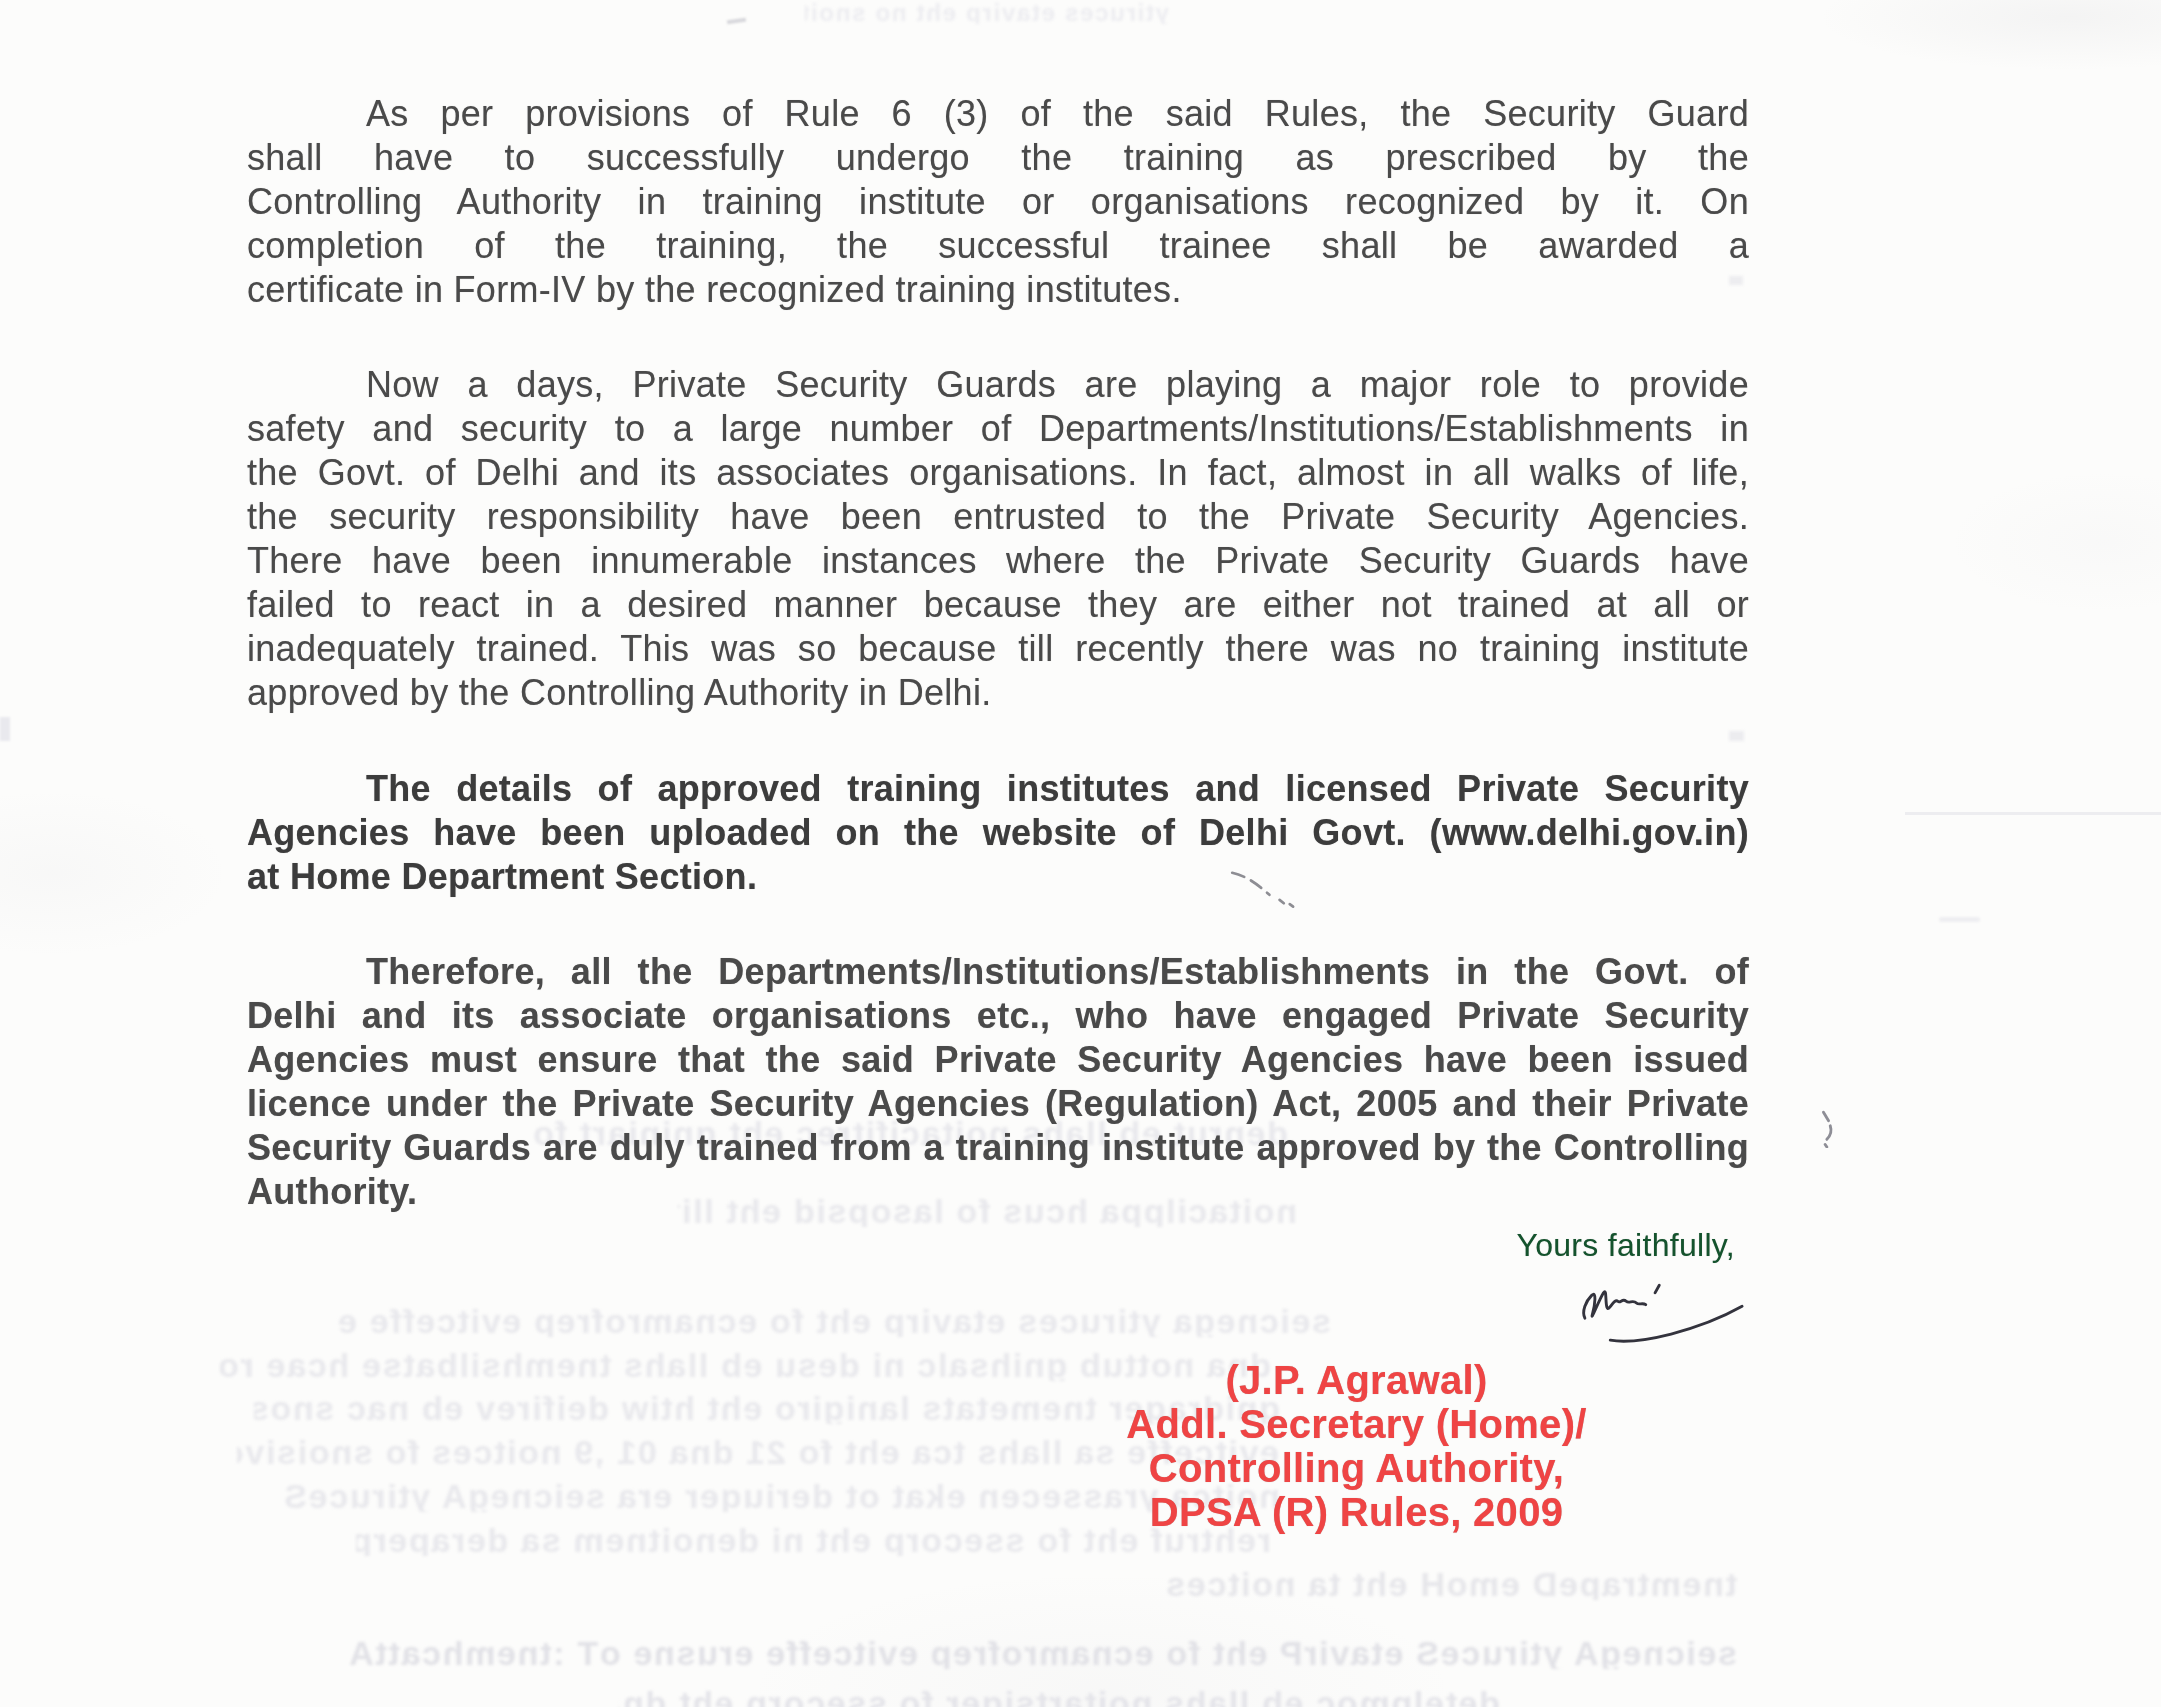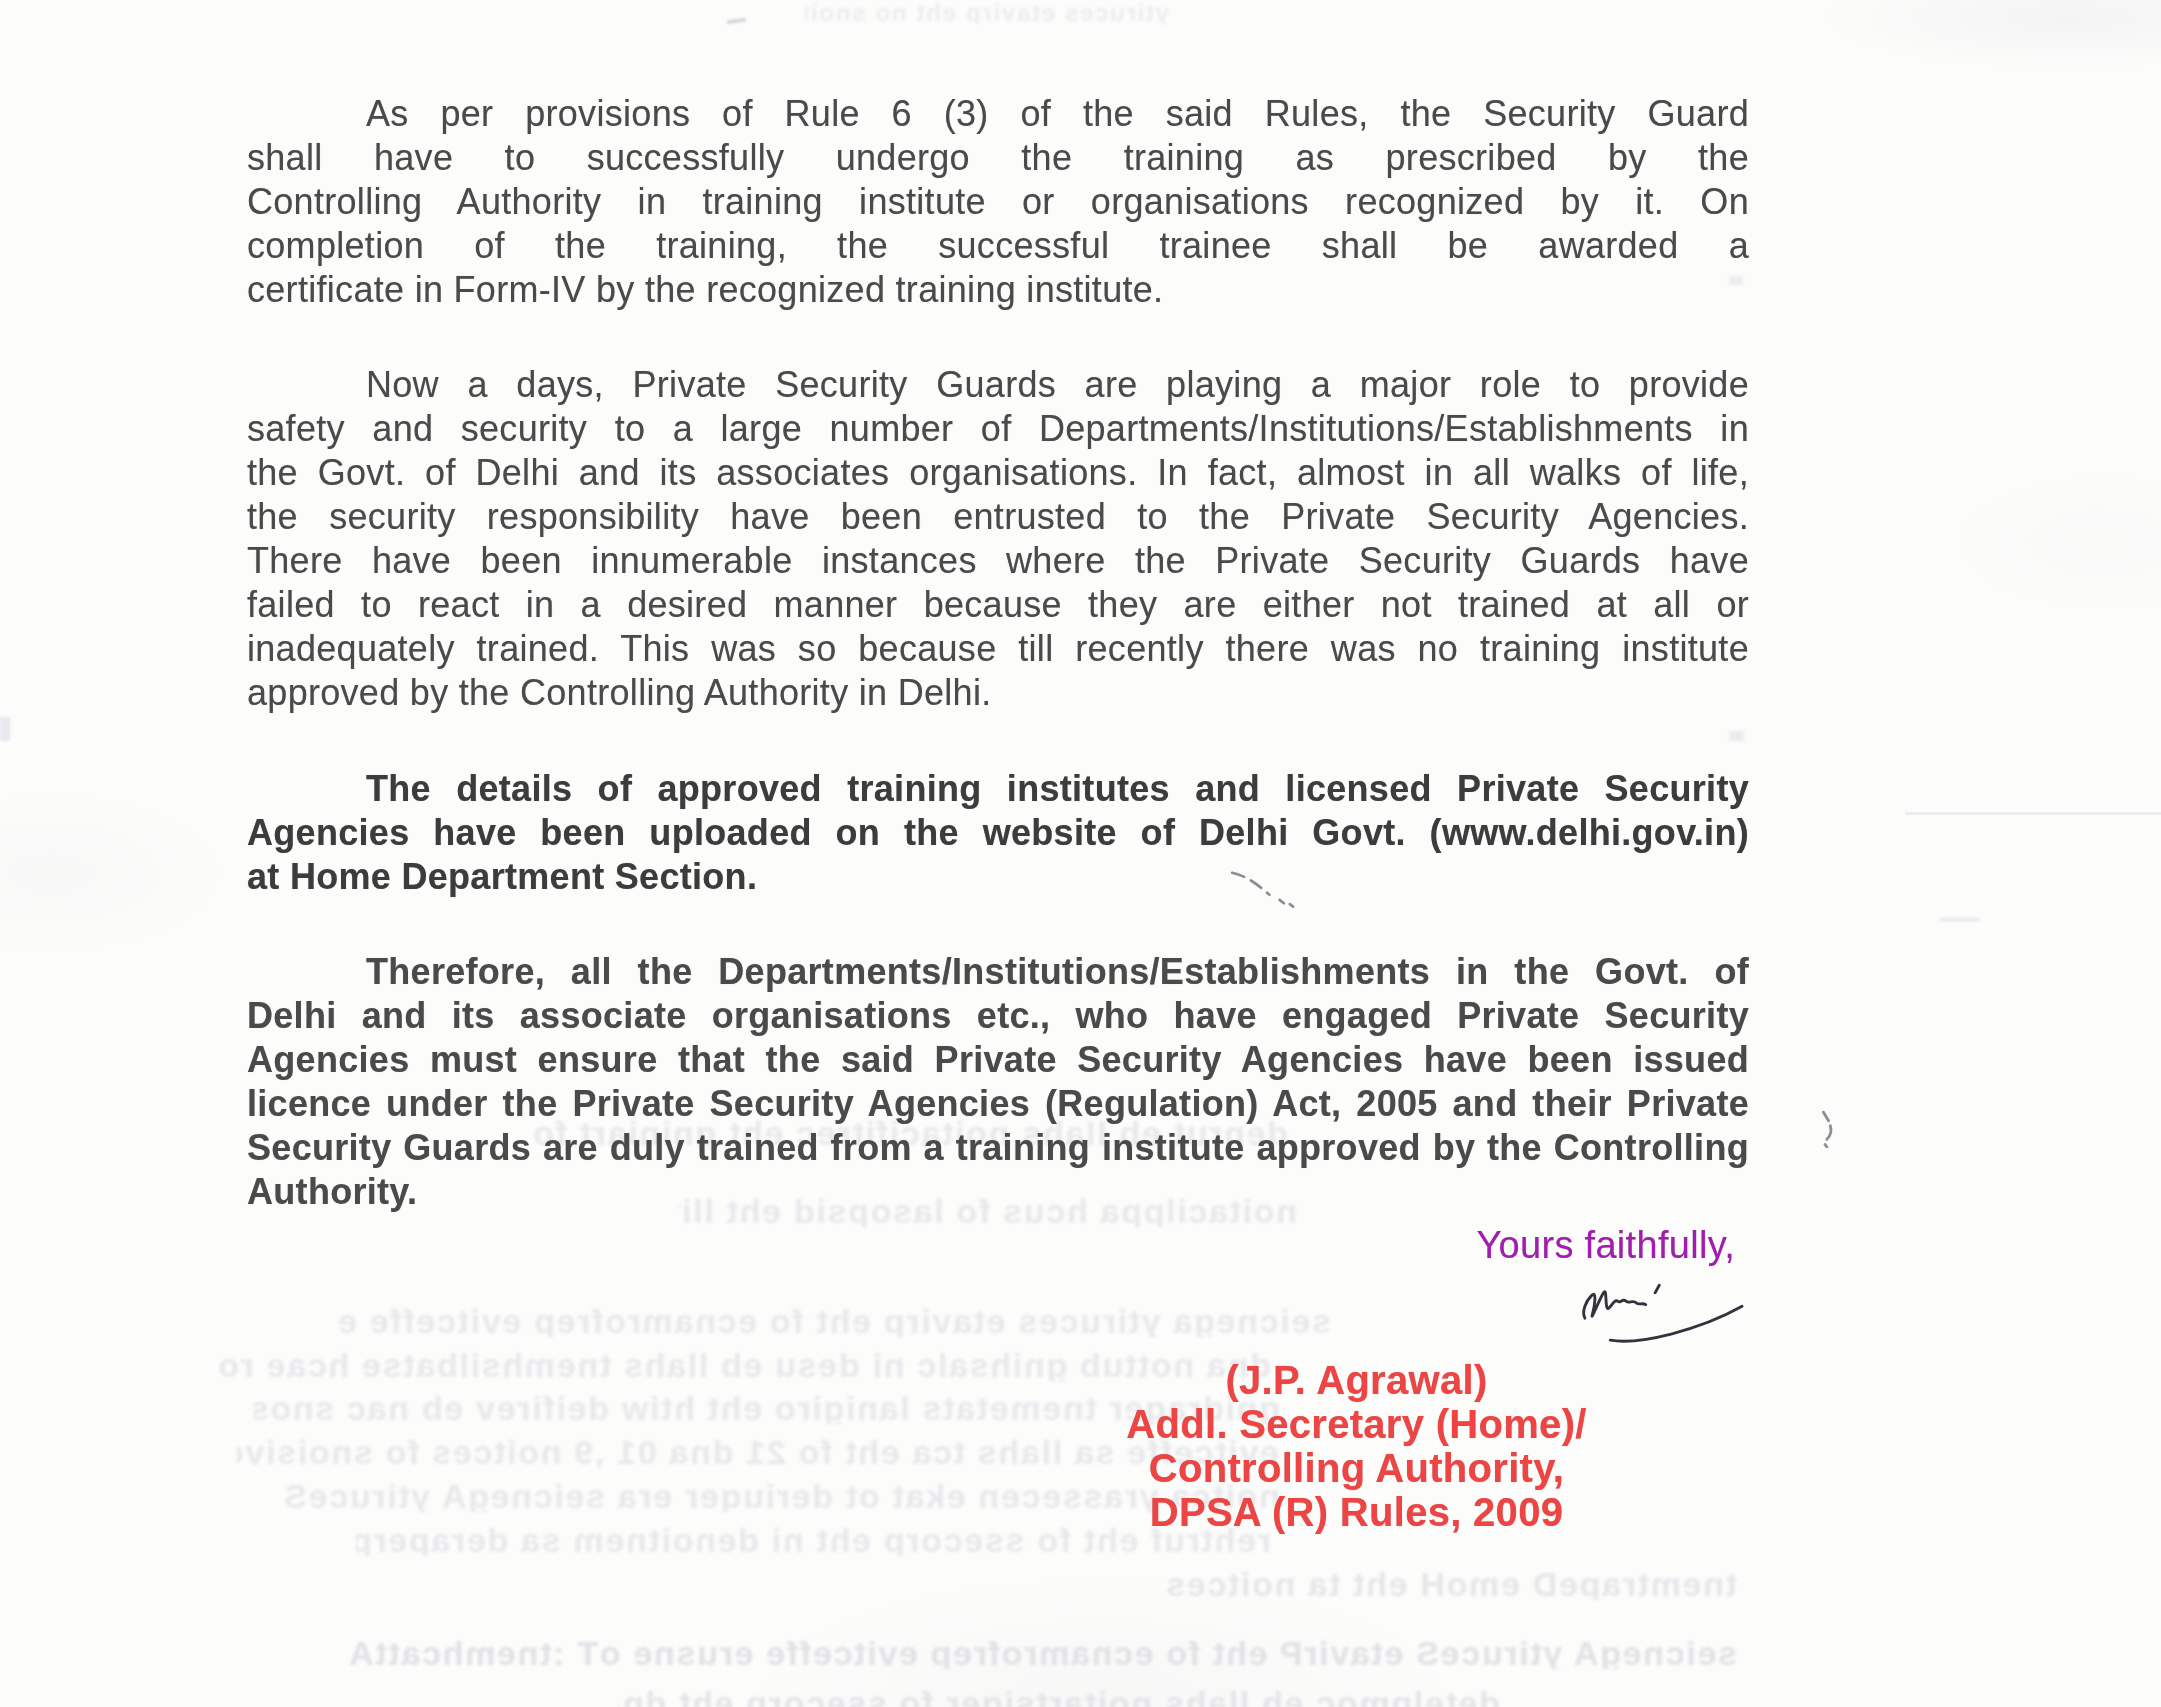--- a/index.html
+++ b/index.html
@@ -30,22 +30,22 @@
   .p1{top:49px;}
   .p2{top:320px;}
   .p3{top:724px;}
   .p4{top:907px;font-weight:bold;}
   .ln{text-align:justify;text-align-last:justify;}
   .ln-first{text-indent:119px;margin-top:43px;}
   .ln-last{text-align-last:left;}
 
   .closing{
     position:absolute;top:1223px;left:247px;width:1488px;
-    font-size:38px;line-height:44px;text-align:right;letter-spacing:0.3px;
-    color:#a21caf;text-shadow:0 0 0.8px rgba(74,74,74,0.35);
+    font-size:32px;line-height:44px;text-align:right;letter-spacing:0.3px;
+    color:#14532d;text-shadow:0 0 0.8px rgba(74,74,74,0.35);
   }
 
   .signature-wrap{position:absolute;left:1573px;top:1281px;width:181px;height:71px;}
 
   .sigblock{
     position:absolute;top:1358px;left:975px;width:763px;
     text-align:center;font-weight:bold;
     font-size:40px;line-height:44px;letter-spacing:0.3px;
     color:#ef4444;text-shadow:0 0 0.8px rgba(59,59,59,0.4);
   }
@@ -96,21 +96,21 @@
 <div class="ghost g8">rehtruf eht fo ssecorp eht ni denoitnem sa deraperp</div>
 <div class="ghost g9">tnemtrapeD emoH eht ta noitces</div>
 <div class="ghost g10">seicnegA ytiruceS etavirP eht fo ecnamrofrep evitceffe erusne oT :tnemhcattA</div>
 <div class="ghost g11">detelpmoc eb llahs noitartsiger fo ssecorp eht dna</div>
 
 <div class="para p1">
   <div class="ln ln-first">As per provisions of Rule 6 (3) of the said Rules, the Security Guard</div>
   <div class="ln">shall have to successfully undergo the training as prescribed by the</div>
   <div class="ln">Controlling Authority in training institute or organisations recognized by it. On</div>
   <div class="ln">completion of the training, the successful trainee shall be awarded a</div>
-  <div class="ln ln-last">certificate in Form-IV by the recognized training institute.</div>
+  <div class="ln ln-last">certificate in Form-IV by the recognized training institutes.</div>
 </div>
 
 <div class="para p2">
   <div class="ln ln-first">Now a days, Private Security Guards are playing a major role to provide</div>
   <div class="ln">safety and security to a large number of Departments/Institutions/Establishments in</div>
   <div class="ln">the Govt. of Delhi and its associates organisations. In fact, almost in all walks of life,</div>
   <div class="ln">the security responsibility have been entrusted to the Private Security Agencies.</div>
   <div class="ln">There have been innumerable instances where the Private Security Guards have</div>
   <div class="ln">failed to react in a desired manner because they are either not trained at all or</div>
   <div class="ln">inadequately trained. This was so because till recently there was no training institute</div>

